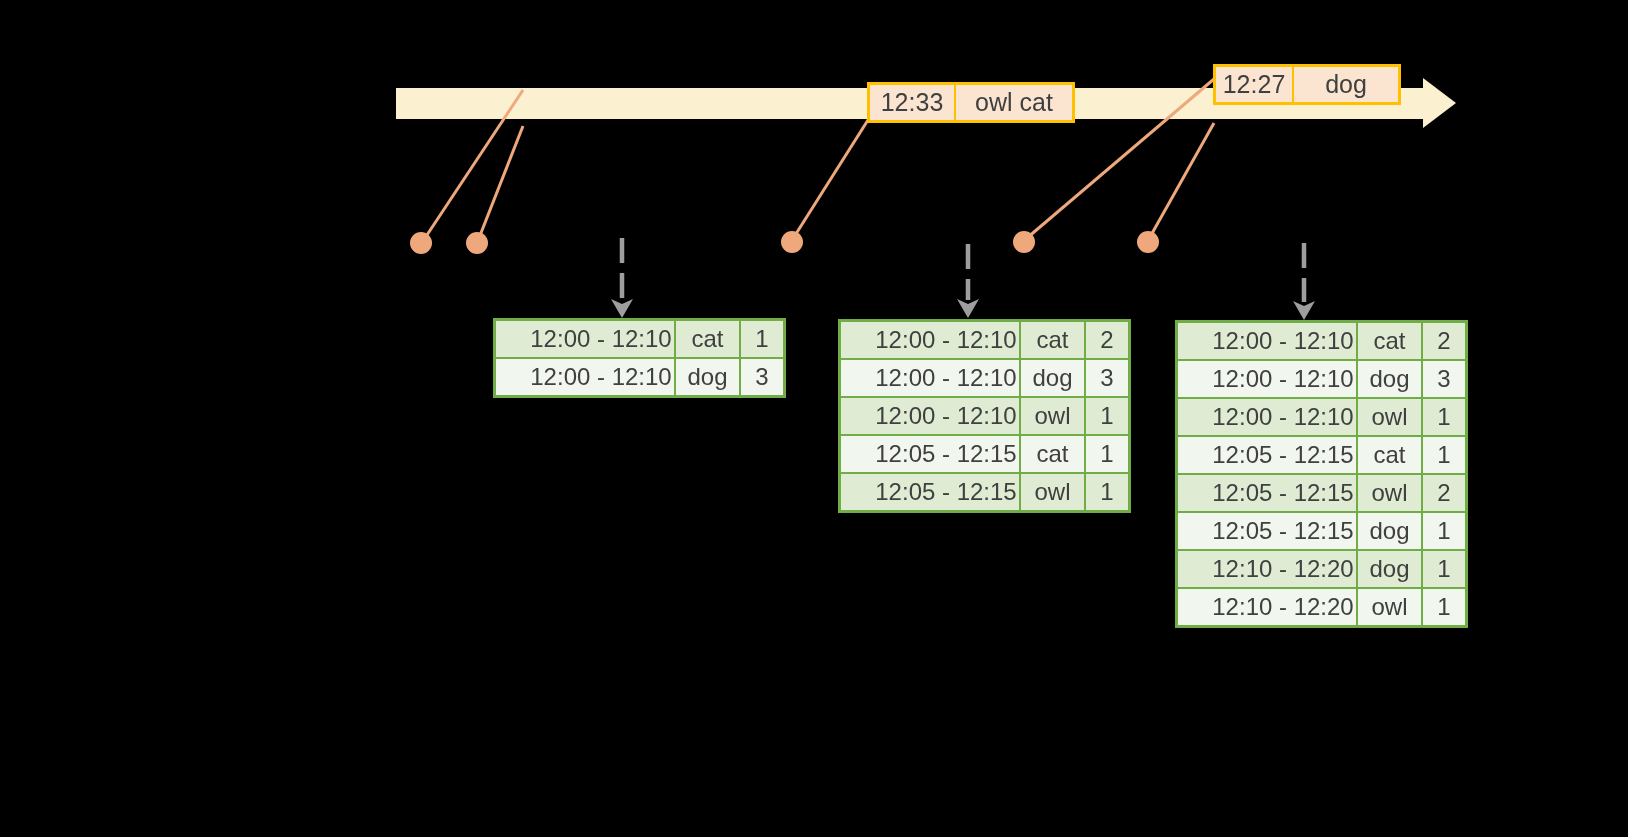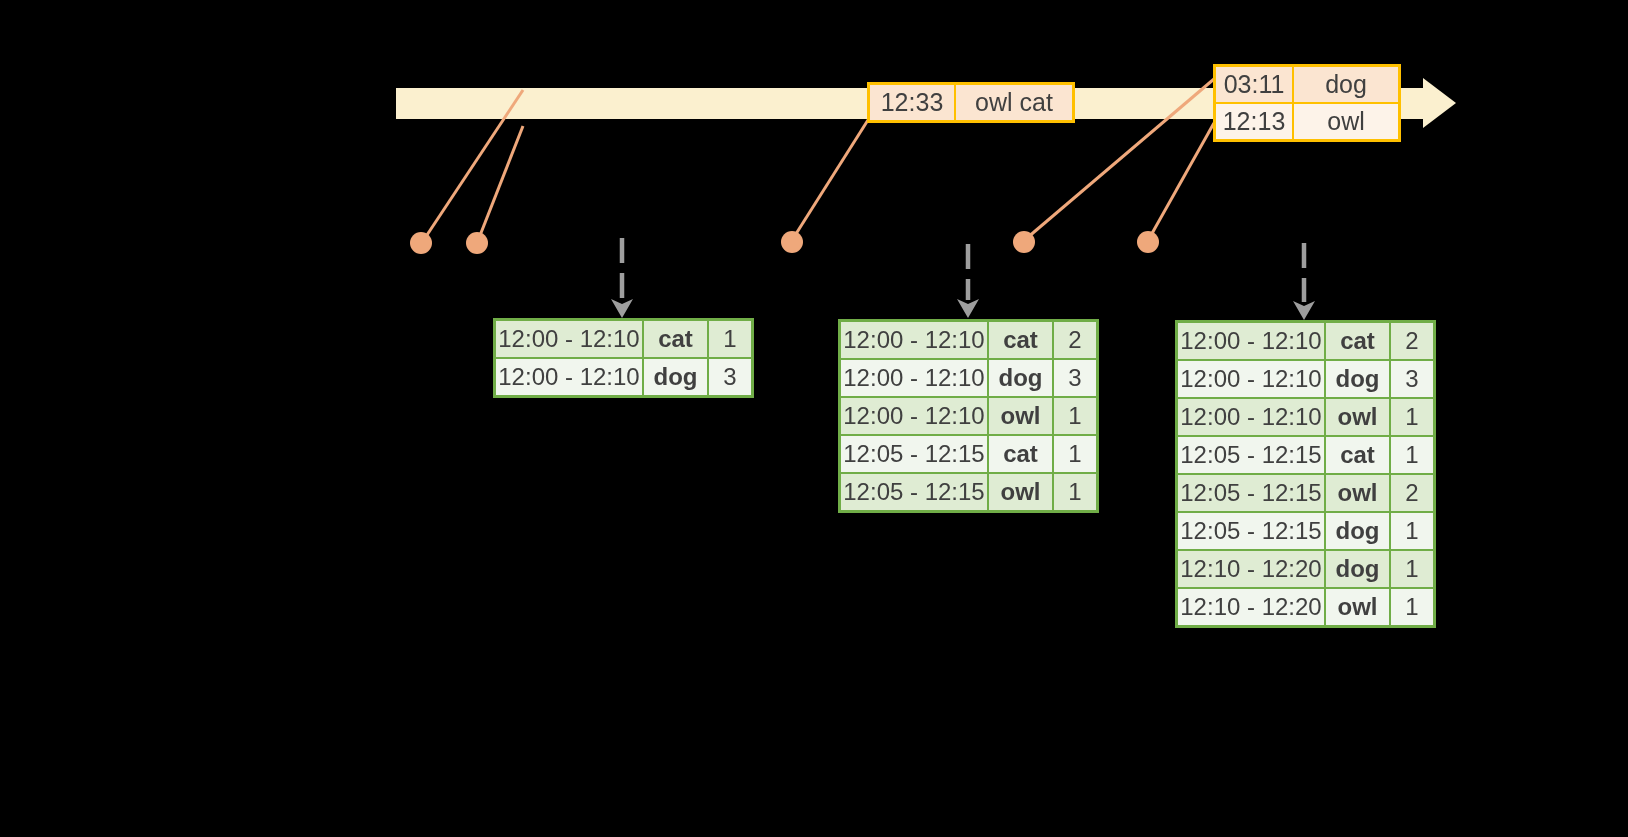--- a/index.html
+++ b/index.html
@@ -35,22 +35,22 @@
   #et3 td.t{width:76px;}
   #et3 td.w{width:104px;}
 
   .result-table table{border:3px solid var(--green);}
   .result-table td{
     border:2px solid var(--green);height:36px;padding:0;
     text-align:center;vertical-align:middle;font-size:24px;color:var(--ink);
   }
   .result-table tr:nth-child(odd) td{background:var(--green-dark);}
   .result-table tr:nth-child(even) td{background:var(--green-light);}
-  .result-table td.win{width:146px;}
-  .result-table td.word{width:63px;font-weight:bold;}
+  .result-table td.win{width:146px;padding-left:32px;}
+  .result-table td.word{width:63px;}
   .result-table td.cnt{width:42px;}
 </style>
 </head>
 <body>
 
 <svg id="decor" width="1628" height="837" viewBox="0 0 1628 837">
   <rect class="band" x="396" y="88" width="1027" height="31"></rect>
   <polygon class="band" points="1423,78 1456,103 1423,128"></polygon>
 
   <line class="conn" x1="523" y1="90" x2="425" y2="238"></line>
@@ -88,27 +88,23 @@
       <td class="w">owl cat</td>
     </tr>
   </tbody>
     </table>
 </div>
 
 <div class="tbl event-table" id="et3" style="left:1213px;top:64px;">
   <table>
     <tbody>
         <tr>
-      <td class="t">03:11</td>
+      <td class="t">12:27</td>
       <td class="w">dog</td>
     </tr>
-    <tr>
-      <td class="t">12:13</td>
-      <td class="w">owl</td>
-    </tr>
   </tbody>
     </table>
 </div>
 
 <div class="tbl result-table" id="rt1" style="left:493px;top:318px;">
   <table>
     <tbody>
         <tr>
       <td class="win">12:00 - 12:10</td>
       <td class="word">cat</td>

